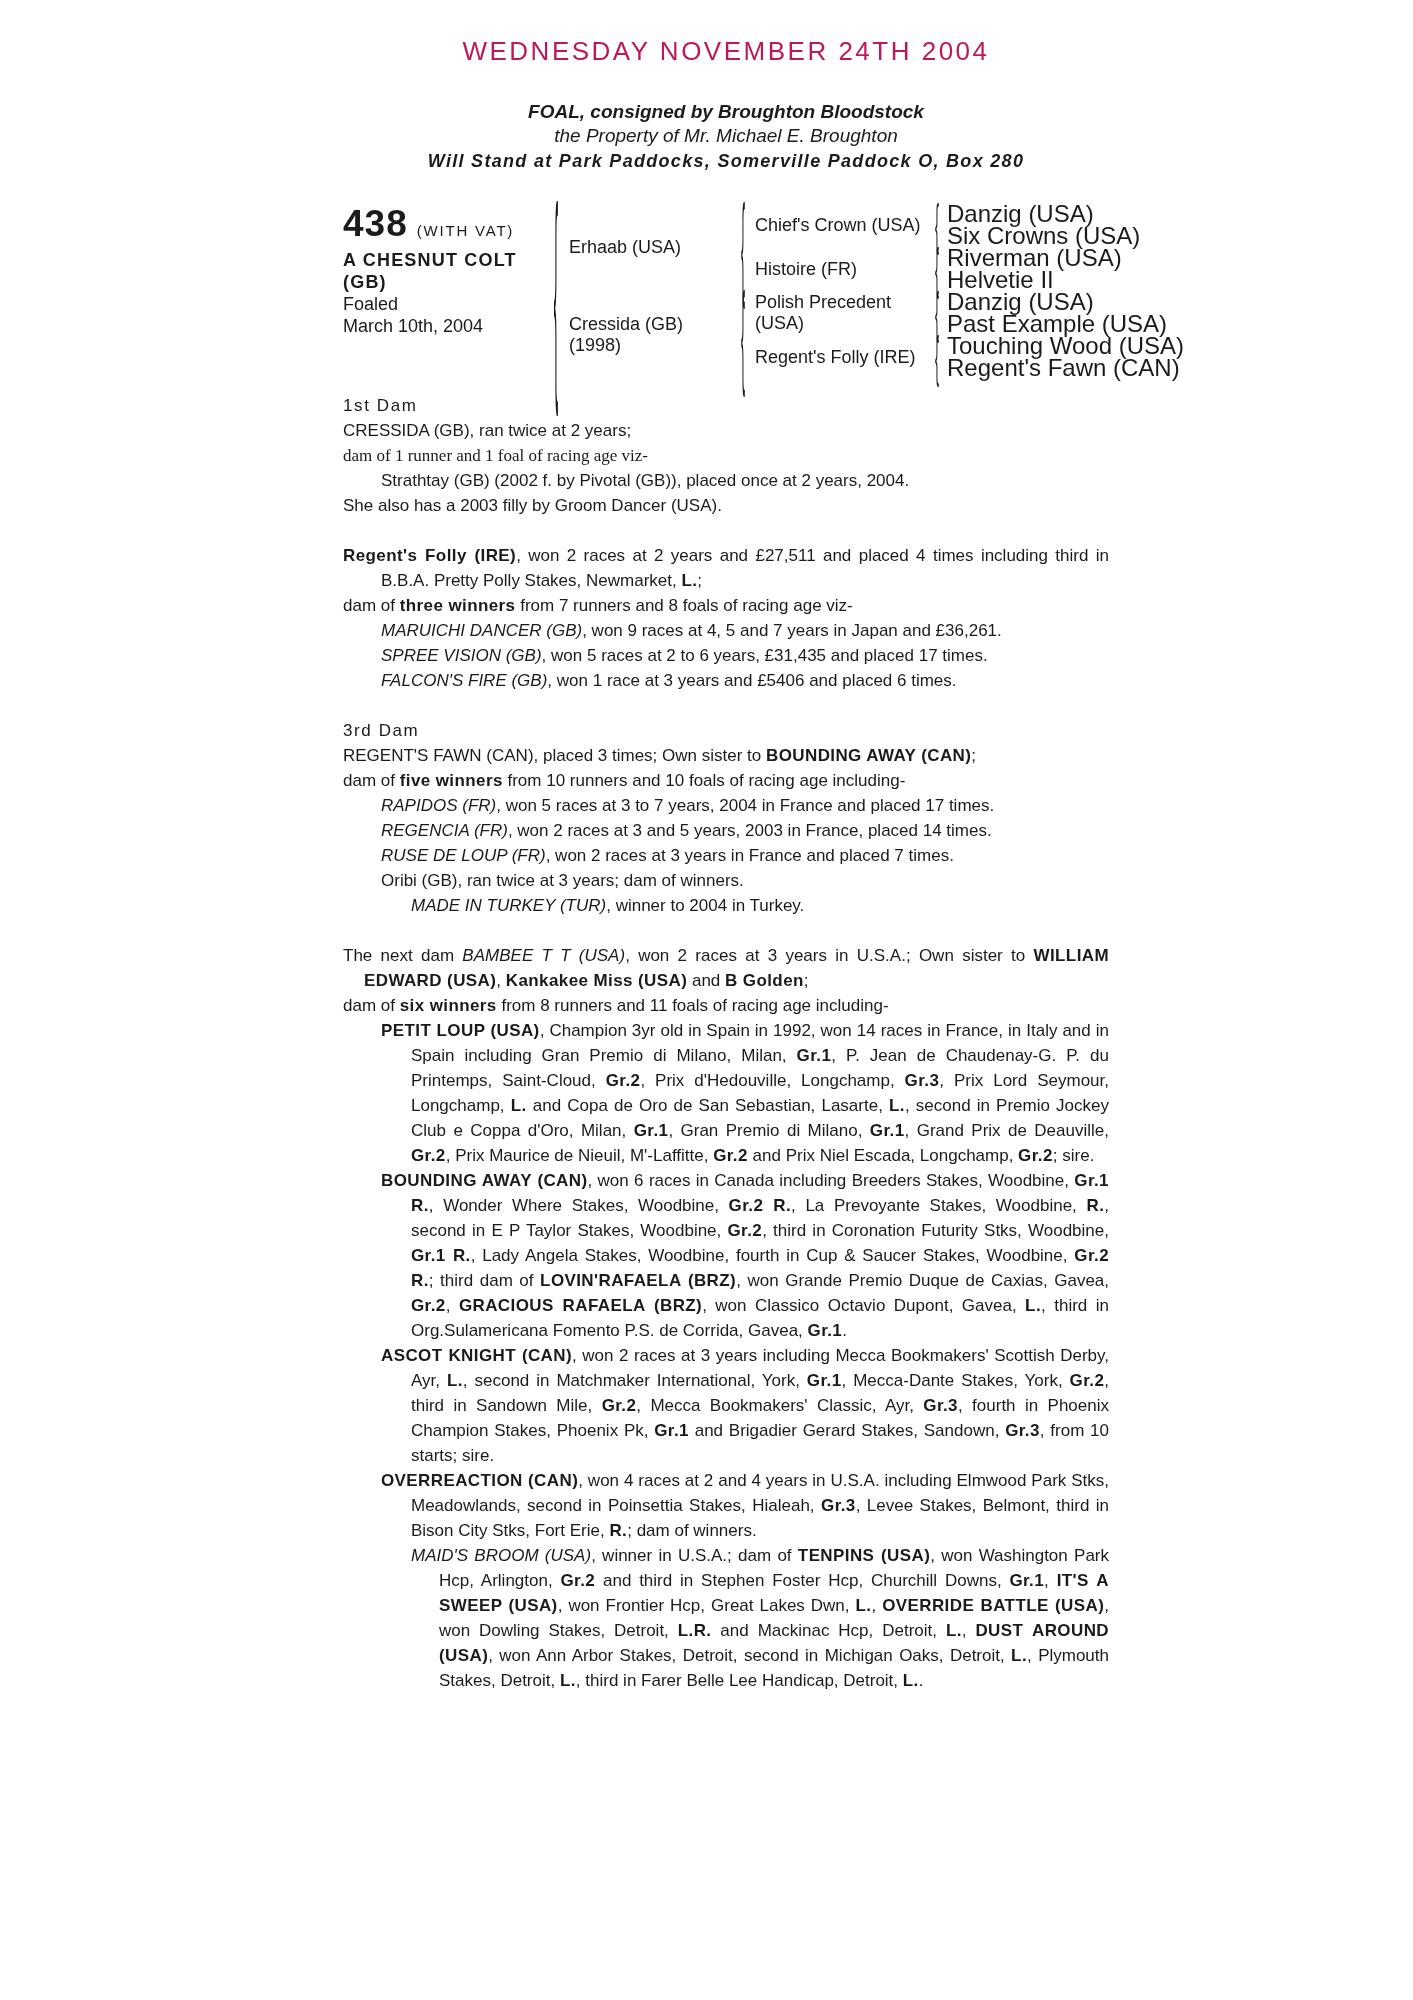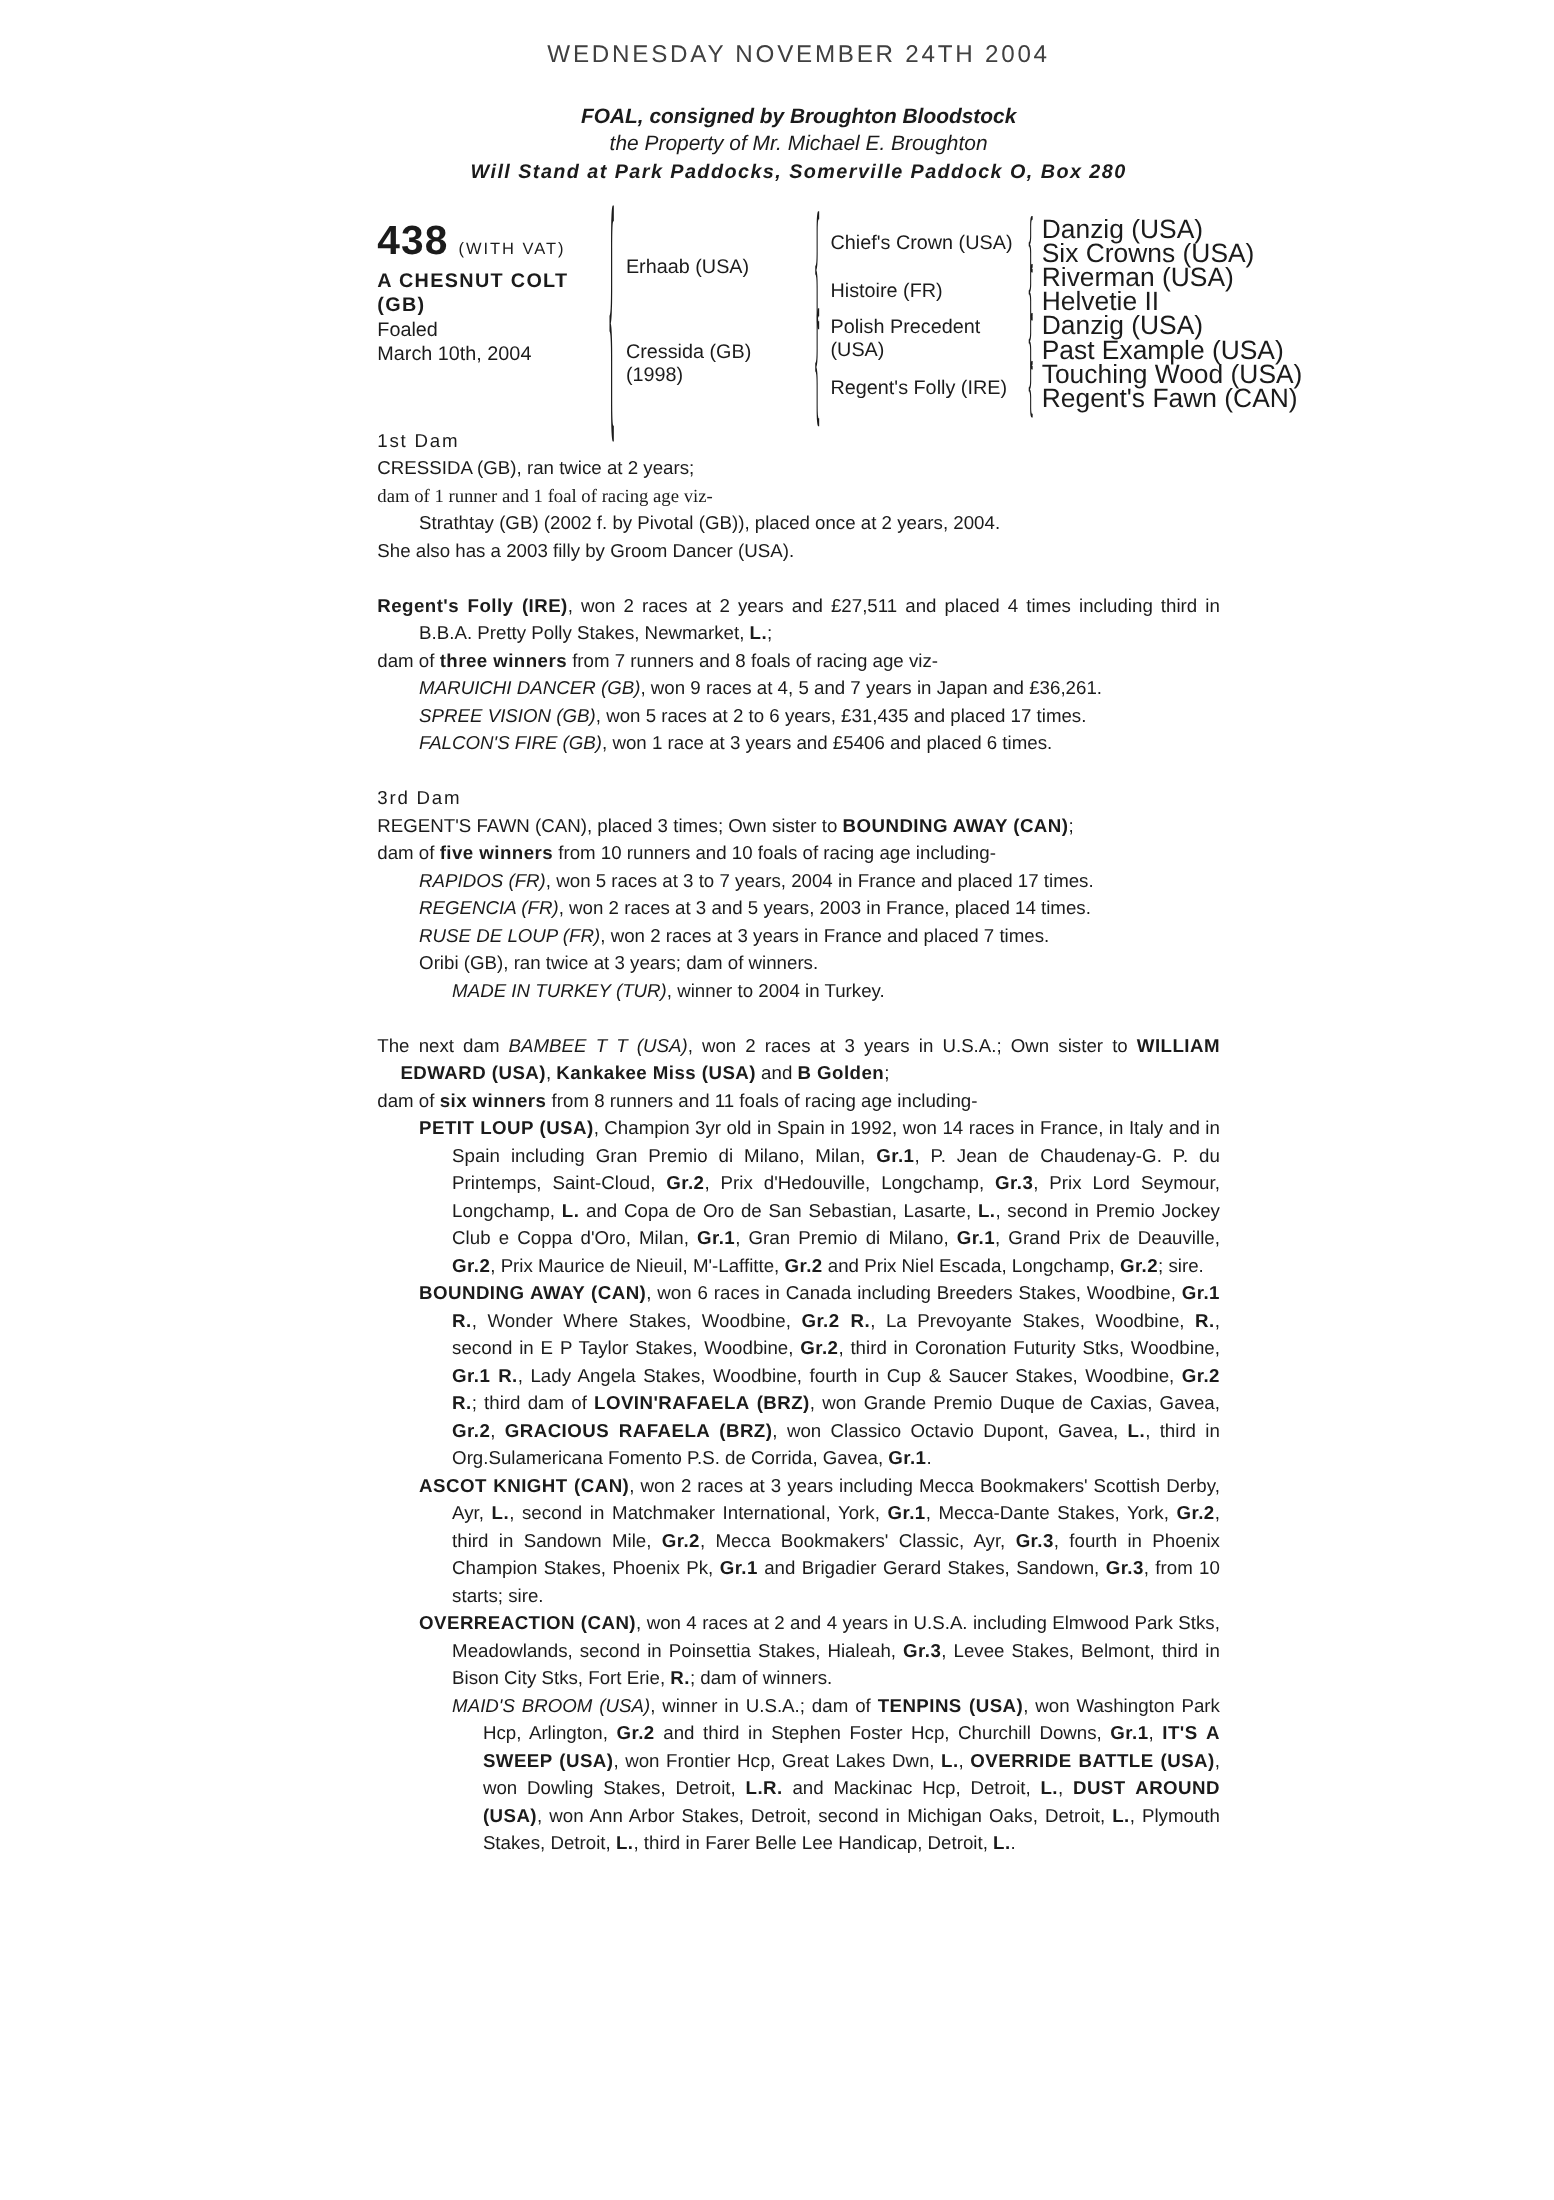--- a/index.html
+++ b/index.html
@@ -4,21 +4,21 @@
 <style>
   html,body{margin:0;padding:0;}
   body{
     width:1413px;height:2000px;background:#ffffff;color:#1b1b1b;
     font-family:"Liberation Sans", sans-serif;
     position:relative;overflow:hidden;
   }
   .doc{position:absolute;left:343px;top:36px;width:766px;}
 
   
-  .date-header{text-align:center;font-size:22px;letter-spacing:2.5px;color:#404040;}
+  .date-header{text-align:center;font-size:26px;letter-spacing:2.5px;color:#be185d;}
   .consign{margin-top:33px;text-align:center;line-height:24px;}
   .c1{font-style:italic;font-weight:bold;font-size:19px;}
   .c2{font-style:italic;font-size:19px;}
   .c3{font-weight:bold;font-size:18px;letter-spacing:1.3px;margin-top:1px;font-style:italic;}
 
   
   .lot-row{display:flex;margin-top:30px;align-items:flex-start;}
   .lot-left{width:200px;flex:0 0 auto;padding-top:4px;}
   .lot-no-row{margin-bottom:8px;white-space:nowrap;}
   .lot-no{font-size:37px;font-weight:bold;letter-spacing:1px;line-height:34px;}

